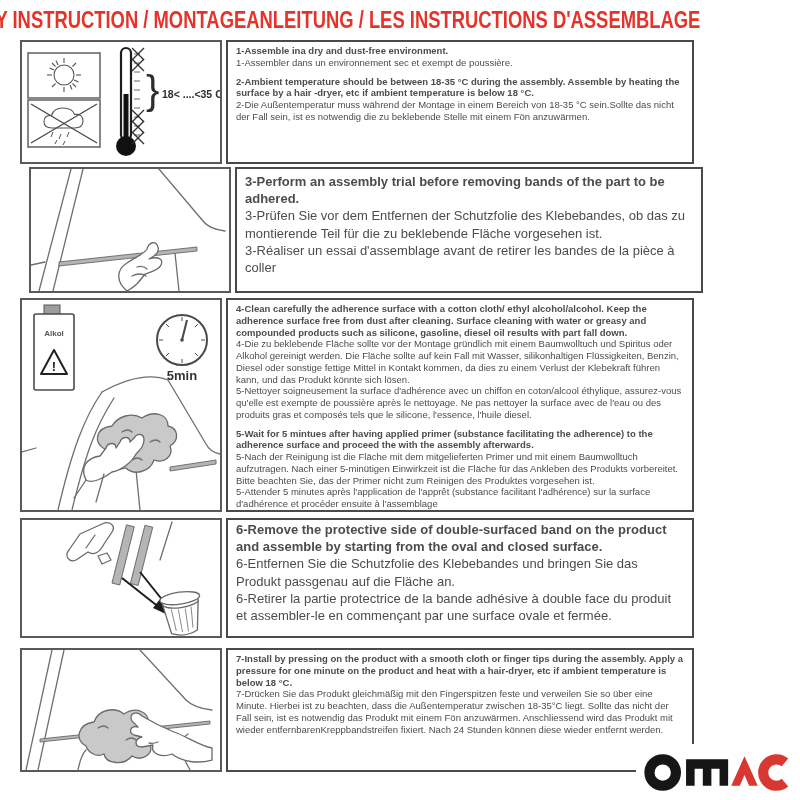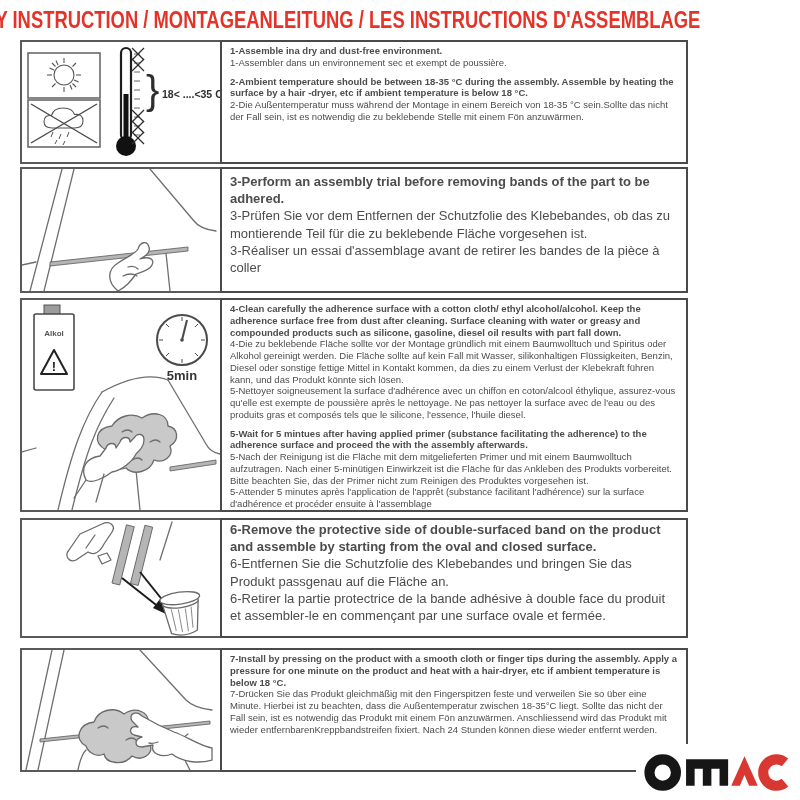--- a/index.html
+++ b/index.html
@@ -14,32 +14,32 @@
   }
   .title-bar .t{
     color:#e63329;font-weight:bold;font-size:23px;white-space:nowrap;
     transform:scaleX(0.80);transform-origin:center;letter-spacing:0px;
   }
   .illus{
     position:absolute;left:20px;width:202px;border:2px solid #5a5a5a;
     background:#fff;box-sizing:border-box;overflow:hidden;
   }
   .textbox{
-    position:absolute;left:220px;width:468px;border:2px solid #4a4a4a;
+    position:absolute;left:226px;width:468px;border:2px solid #4a4a4a;
     background:#fff;box-sizing:border-box;padding:3px 8px 14px 8px;overflow:hidden;
   }
   .textbox p{margin:0;}
   .sm p{font-size:9.5px;line-height:1.24;color:#4c4c4c;}
   .lg{display:flex;flex-direction:column;justify-content:center;}
   .lg p{font-size:13px;line-height:1.33;color:#4c4c4c;}
   .b{font-weight:bold;color:#232323;}
   .gap{margin-top:7px !important;}
   
   .r1{top:40px;height:124px;}
-  .r2{top:167px;height:126px;}
+  .r2{top:167px;height:126px;margin-left:9px;}
   .r3{top:298px;height:214px;}
   .r4{top:518px;height:120px;}
   .r5{top:648px;height:124px;}
   .logo-box{
     position:absolute;right:8px;top:744px;width:156px;height:54px;
     background:#fff;display:flex;align-items:center;justify-content:flex-end;
   }
   svg text{font-family:"Liberation Sans",sans-serif;}
   .line{fill:none;stroke:#6e6e6e;stroke-width:1.3;stroke-linecap:round;}
   .handp{fill:#ffffff;stroke:#6a6a6a;stroke-width:1.3;stroke-linejoin:round;}

